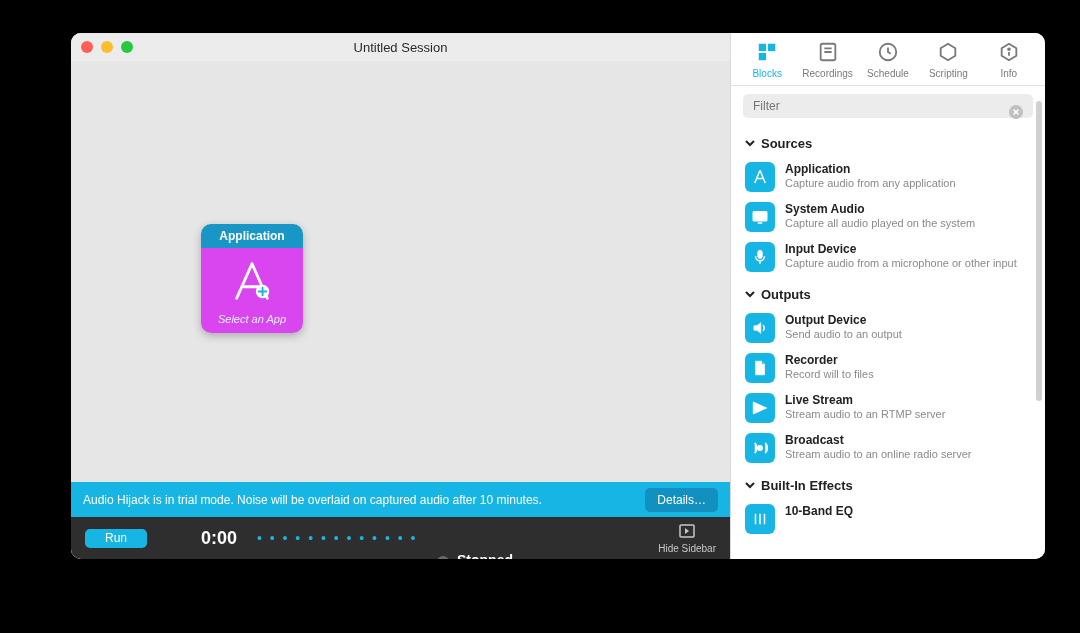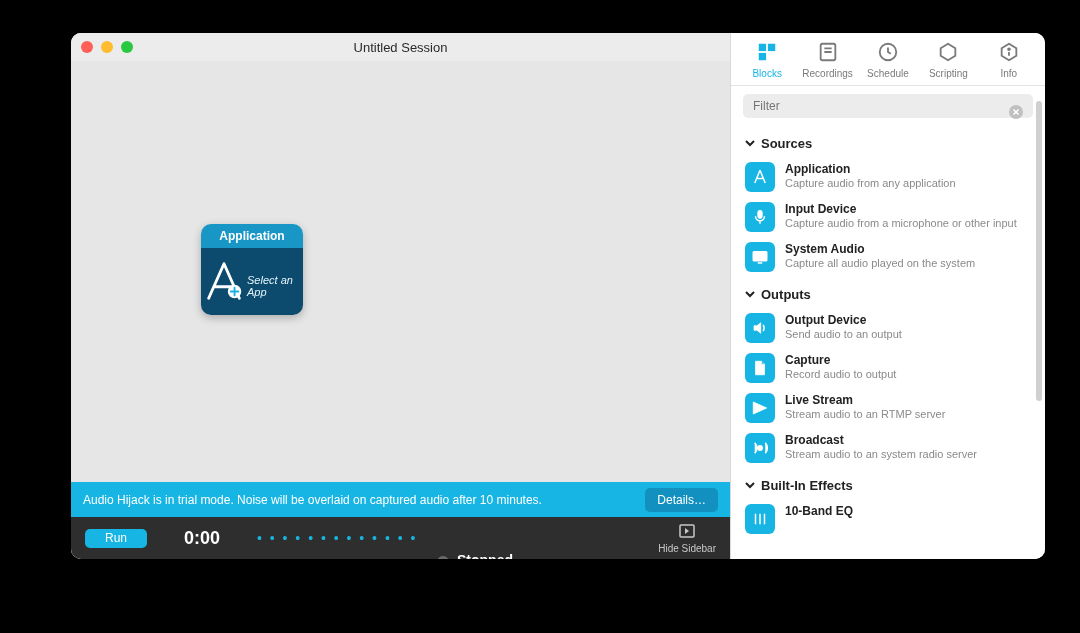--- a/index.html
+++ b/index.html
@@ -67,23 +67,24 @@
   }
   .block-header {
     background: #1896c5;
     color:#fff;
     font-size:12px;
     font-weight:600;
     text-align:center;
     padding:5px 0;
   }
   .block-body {
-    background:#0c4a6e;
+    background:#d946ef;
     color:#fff;
     display:flex;
+    flex-direction:column;
     align-items:center;
     padding:10px 0 8px;
   }
   .block-body svg { width:46px; height:46px; }
   .block-sub {
     font-size:11px;
     font-style: italic;
     color:#e3f4fb;
     margin-top:6px;
   }
@@ -125,21 +126,21 @@
     height:19px;
     font-size:12px;
     font-weight:500;
     cursor:pointer;
   }
   .timer {
     font-size:18px;
     font-weight:600;
     color:#fff;
     width:70px;
-    text-align:center;
+    text-align:right;
   }
   .dots {
     flex:0 0 160px;
     color:#17b5e4;
     letter-spacing:2px;
     font-size:14px;
     overflow:hidden;
     white-space:nowrap;
   }
   .status-indicator { display:flex; align-items:flex-end; gap:8px; flex:1;margin-top:44px;}
@@ -352,44 +353,44 @@
             </svg>
           </div>
         <div class="item-text">
           <span class="item-title">Application</span>
           <span class="item-desc">Capture audio from any application</span>
         </div>
       </div>
 
       <div class="item">
         <div class="item-icon">
+            <svg viewBox="0 0 24 24" fill="none" stroke="#fff" stroke-width="2">
+              <rect x="3" y="5" width="18" height="12" rx="1" fill="#fff"></rect>
+              <line x1="9" y1="20" x2="15" y2="20"></line>
+            </svg>
+          </div>
+        <div class="item-text">
+          <span class="item-title">System Audio</span>
+          <span class="item-desc">Capture all audio played on the system</span>
+        </div>
+      </div>
+
+      <div class="item">
+        <div class="item-icon">
             <svg viewBox="0 0 24 24" fill="#fff">
               <rect x="9" y="3" width="6" height="11" rx="3"></rect>
               <path d="M6 11a6 6 0 0012 0M12 17v4" stroke="#fff" stroke-width="2" fill="none"></path>
             </svg>
           </div>
         <div class="item-text">
           <span class="item-title">Input Device</span>
           <span class="item-desc">Capture audio from a microphone or other input</span>
         </div>
       </div>
 
-      <div class="item">
-        <div class="item-icon">
-            <svg viewBox="0 0 24 24" fill="none" stroke="#fff" stroke-width="2">
-              <rect x="3" y="5" width="18" height="12" rx="1" fill="#fff"></rect>
-              <line x1="9" y1="20" x2="15" y2="20"></line>
-            </svg>
-          </div>
-        <div class="item-text">
-          <span class="item-title">System Audio</span>
-          <span class="item-desc">Capture all audio played on the system</span>
-        </div>
-      </div>
-
       <div class="section-head">
         <span><svg viewBox="0 0 10 10">
               <path d="M1 3l4 4 4-4" fill="none" stroke="#222" stroke-width="2"></path>
             </svg></span>
         <span>Outputs</span>
       </div>
 
       <div class="item">
         <div class="item-icon">
             <svg viewBox="0 0 24 24" fill="#fff">
@@ -404,22 +405,22 @@
       </div>
 
       <div class="item">
         <div class="item-icon">
             <svg viewBox="0 0 24 24" fill="#fff">
               <path d="M6 3h8l4 4v14H6z"></path>
               <path d="M14 3v4h4" fill="#17b5e4"></path>
             </svg>
           </div>
         <div class="item-text">
-          <span class="item-title">Capture</span>
-          <span class="item-desc">Record audio to output</span>
+          <span class="item-title">Recorder</span>
+          <span class="item-desc">Record will to files</span>
         </div>
       </div>
 
       <div class="item">
         <div class="item-icon">
             <svg viewBox="0 0 24 24" fill="#fff">
               <path d="M3 20l18-8L3 4v16z"></path>
             </svg>
           </div>
         <div class="item-text">
@@ -430,21 +431,21 @@
 
       <div class="item">
         <div class="item-icon">
             <svg viewBox="0 0 24 24" fill="none" stroke="#fff" stroke-width="2">
               <circle cx="12" cy="12" r="3" fill="#fff"></circle>
               <path d="M5 5a10 10 0 010 14M19 5a10 10 0 010 14"></path>
             </svg>
           </div>
         <div class="item-text">
           <span class="item-title">Broadcast</span>
-          <span class="item-desc">Stream audio to an system radio server</span>
+          <span class="item-desc">Stream audio to an online radio server</span>
         </div>
       </div>
 
       <div class="section-head">
         <span><svg viewBox="0 0 10 10">
               <path d="M1 3l4 4 4-4" fill="none" stroke="#222" stroke-width="2"></path>
             </svg></span>
         <span>Built-In Effects</span>
       </div>
 

